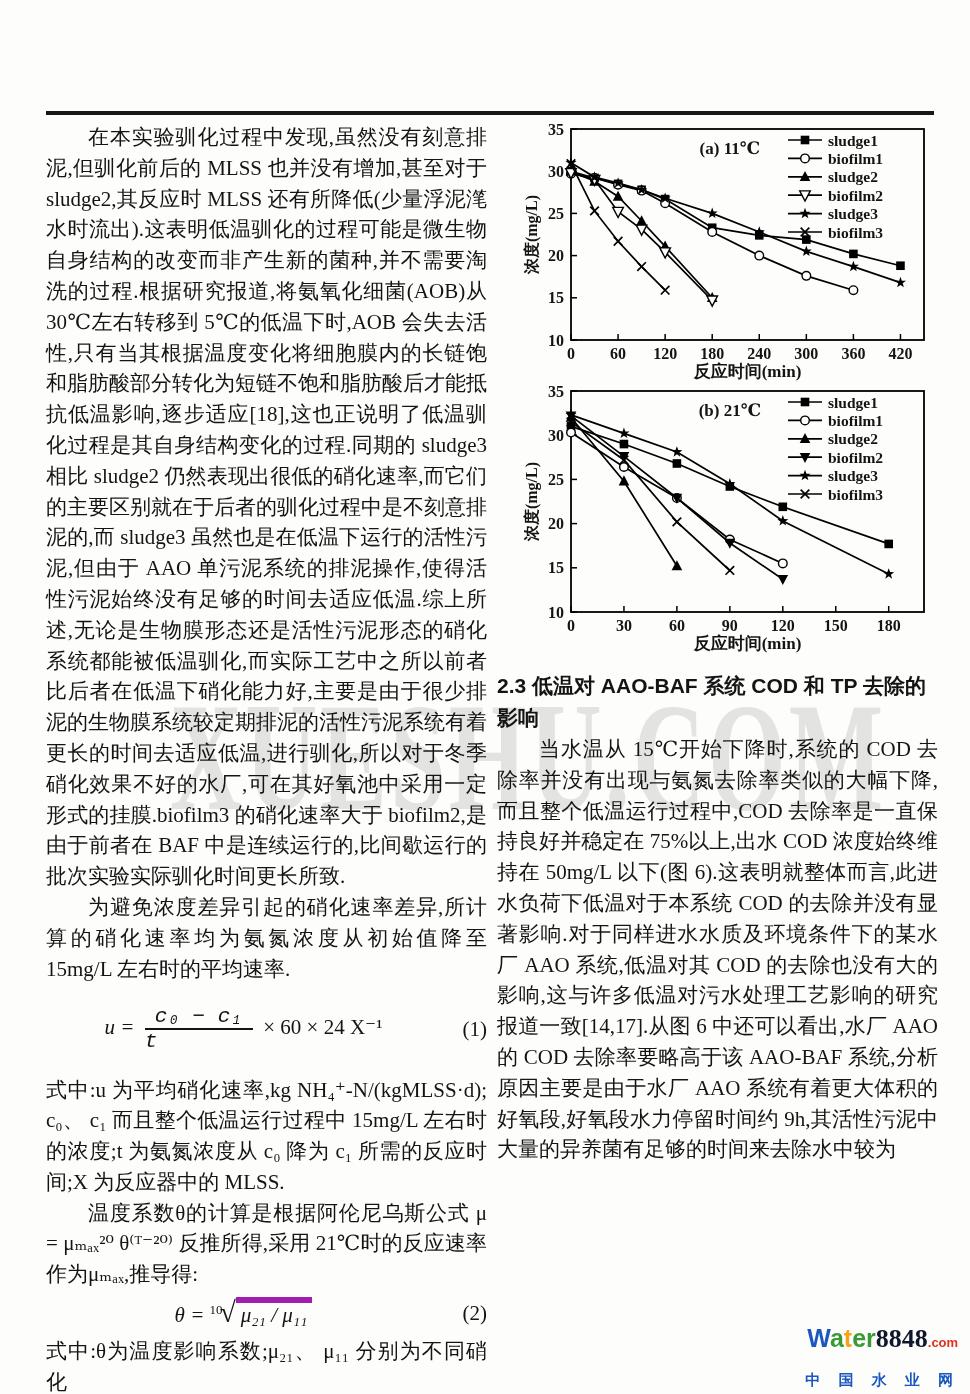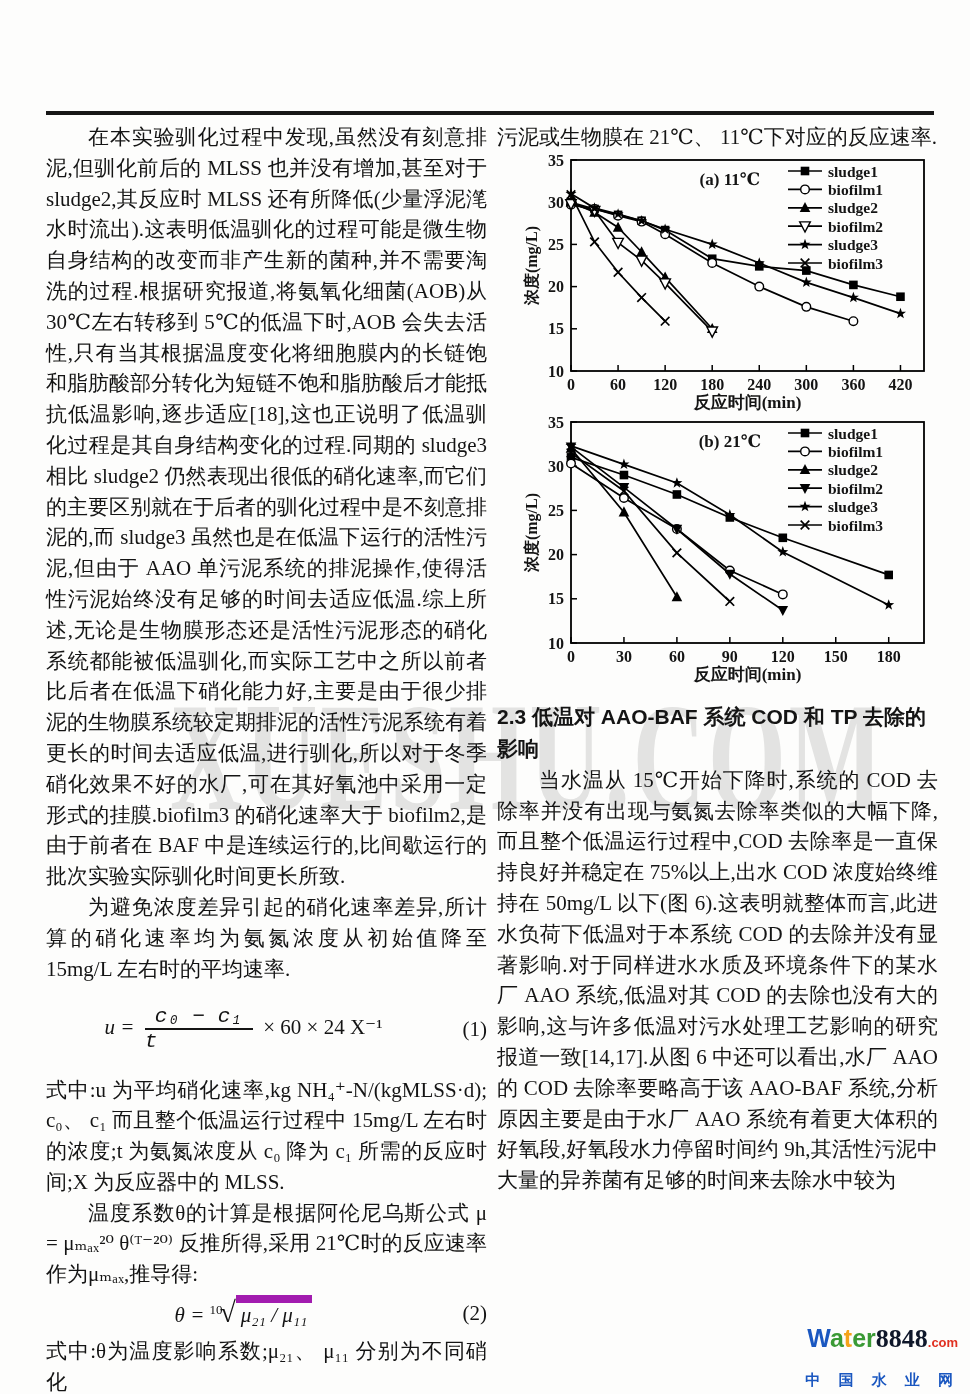--- a/index.html
+++ b/index.html
@@ -27,21 +27,21 @@
 
   
   .equation { display:flex; align-items:center; margin:5px 0; }
   .eq-body { flex:1; text-align:center; }
   .eq-label { width:46px; text-align:right; }
   .frac { display:inline-block; vertical-align:middle; text-align:left; margin:16px 5px; line-height:1.1;font-family:Liberation Mono, monospace; }
   .frac .num { display:block; border-bottom:2px solid #141414; padding:0 10px; }
   .frac .den { display:block; }
   .root sup { font-size:0.62em; margin-right:-3px; }
   .rad-sign { font-size:1.4em; }
-  .radicand { border-top:8px solid #a21caf; padding:0 5px; font-style:italic; }
+  .radicand { border-top:6px solid #a21caf; padding:0 5px; font-style:italic; }
   i { font-style:italic; }
 
   
   figure { margin:0; }
   svg.chart { display:block; margin-left:26px;
               font-family:"Liberation Serif","DejaVu Serif",serif; }
   .caption { text-align:center; font-size:19.5px; line-height:30px; margin-top:6px; }
   .caption .zh { font-weight:bold; }
 
   .section-heading { font-family:"Liberation Sans","DejaVu Sans",sans-serif;
@@ -94,21 +94,20 @@
           <i>θ =</i>
           <sup>10</sup><span class="rad-sign">√</span><span class="radicand">μ₂₁ / μ₁₁</span>
         </span>
         <span class="eq-label">(2)</span>
       </div>
 
       <p>式中:θ为温度影响系数;μ₂₁、 μ₁₁ 分别为不同硝化</p>
     </div>
 
     <div class="col">
-      <p>污泥或生物膜在 21℃、 11℃下对应的反应速率.</p>
 
       <figure>
         <svg id="chartA" class="chart" width="415" height="262">
             <rect x="48" y="7" width="353" height="211" fill="none" stroke="#000" stroke-width="1.8"></rect>
             <line x1="48" y1="218" x2="54" y2="218" stroke="#000" stroke-width="1.5"></line>
             <text x="41" y="223.5" fill="#141414" font-weight="bold" text-anchor="end" font-size="16">10</text>
             <line x1="48" y1="175.8" x2="54" y2="175.8" stroke="#000" stroke-width="1.5"></line>
             <text x="41" y="181.3" fill="#141414" font-weight="bold" text-anchor="end" font-size="16">15</text>
             <line x1="48" y1="133.6" x2="54" y2="133.6" stroke="#000" stroke-width="1.5"></line>
             <text x="41" y="139.1" fill="#141414" font-weight="bold" text-anchor="end" font-size="16">20</text>

